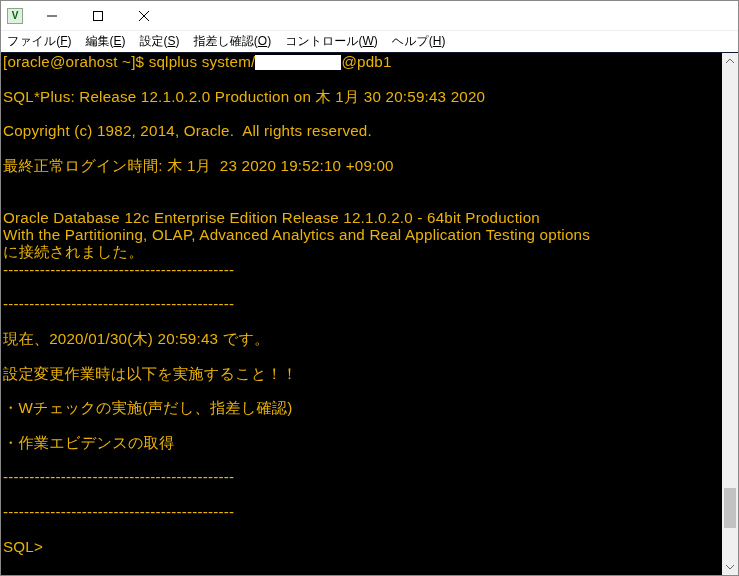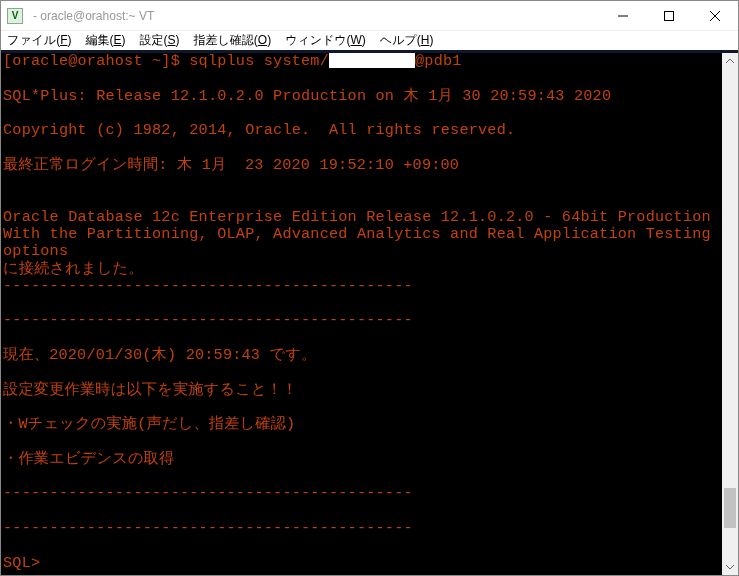--- a/index.html
+++ b/index.html
@@ -37,38 +37,38 @@
       width: 46px; height: 30px;
       display: inline-flex; align-items: center; justify-content: center;
       font-family: Arial, sans-serif;
       font-size: 13px;
       color: #000;
     }
     .menubar {
       height: 22px;
       display: flex; align-items: center;
       padding: 0 6px;
-      border-bottom: 3px solid #0f172a;
+      border-bottom: 1px solid #0f172a;
       background: #fff;
       font-size: 12px;
       color: #000;
     }
     .menuitem { margin-right: 14px; }
     .menuitem .ul { text-decoration: underline; }
     .terminal-wrap {
       position: relative;
       width: 100%;
       height: calc(100% - 52px);
       background: #000;
     }
     .terminal {
       position: absolute; left: 0; top: 0; right: 16px; bottom: 0;
       background: #000;
-      color: #c2410c;
-      font-family: Liberation Mono, monospace;
+      color: #eab308;
+      font-family: Liberation Sans, sans-serif;
       font-size: 15.2px;
       line-height: 17.3px;
       white-space: pre-wrap;
       padding: 0 2px;
       overflow: hidden;
       letter-spacing: 0.2px;
     }
     .redact {
       background: #fff; color: #fff;
       display: inline-block; width: 86px; height: 15px; vertical-align: middle;
@@ -90,21 +90,20 @@
       position: absolute; left: 2px; right: 2px;
       background: #c2c2c2;
       top: 435px; height: 40px;
     }
   </style>
 </head>
 <body>
 
 <div class="titlebar">
   <span class="app-icon">V</span>
-  <span class="title"> - oracle@orahost:~ VT</span>
   <div class="winbtn">
     <svg width="10" height="10">
         <line x1="0" y1="5" x2="10" y2="5" stroke="#000" stroke-width="1"></line>
       </svg>
   </div>
   <div class="winbtn">
     <svg width="10" height="10">
         <rect x="0.5" y="0.5" width="9" height="9" fill="none" stroke="#000" stroke-width="1"></rect>
       </svg>
   </div>
@@ -114,21 +113,21 @@
         <line x1="10" y1="0" x2="0" y2="10" stroke="#000" stroke-width="1"></line>
       </svg>
   </div>
 </div>
 
 <div class="menubar">
   <span class="menuitem"><span>ファイル</span>(<span class="ul">F</span>)</span>
   <span class="menuitem"><span>編集</span>(<span class="ul">E</span>)</span>
   <span class="menuitem"><span>設定</span>(<span class="ul">S</span>)</span>
   <span class="menuitem"><span>指差し確認</span>(<span class="ul">O</span>)</span>
-  <span class="menuitem"><span>ウィンドウ</span>(<span class="ul">W</span>)</span>
+  <span class="menuitem"><span>コントロール</span>(<span class="ul">W</span>)</span>
   <span class="menuitem"><span>ヘルプ</span>(<span class="ul">H</span>)</span>
 </div>
 
 <div class="terminal-wrap">
   <div class="terminal"><span><span>[oracle@orahost ~]$ sqlplus system/</span><span class="redact"></span><span>@pdb1</span></span>
 <span></span>
 <span>SQL*Plus: Release 12.1.0.2.0 Production on 木 1月 30 20:59:43 2020</span>
 <span></span>
 <span>Copyright (c) 1982, 2014, Oracle.  All rights reserved.</span>
 <span></span>

